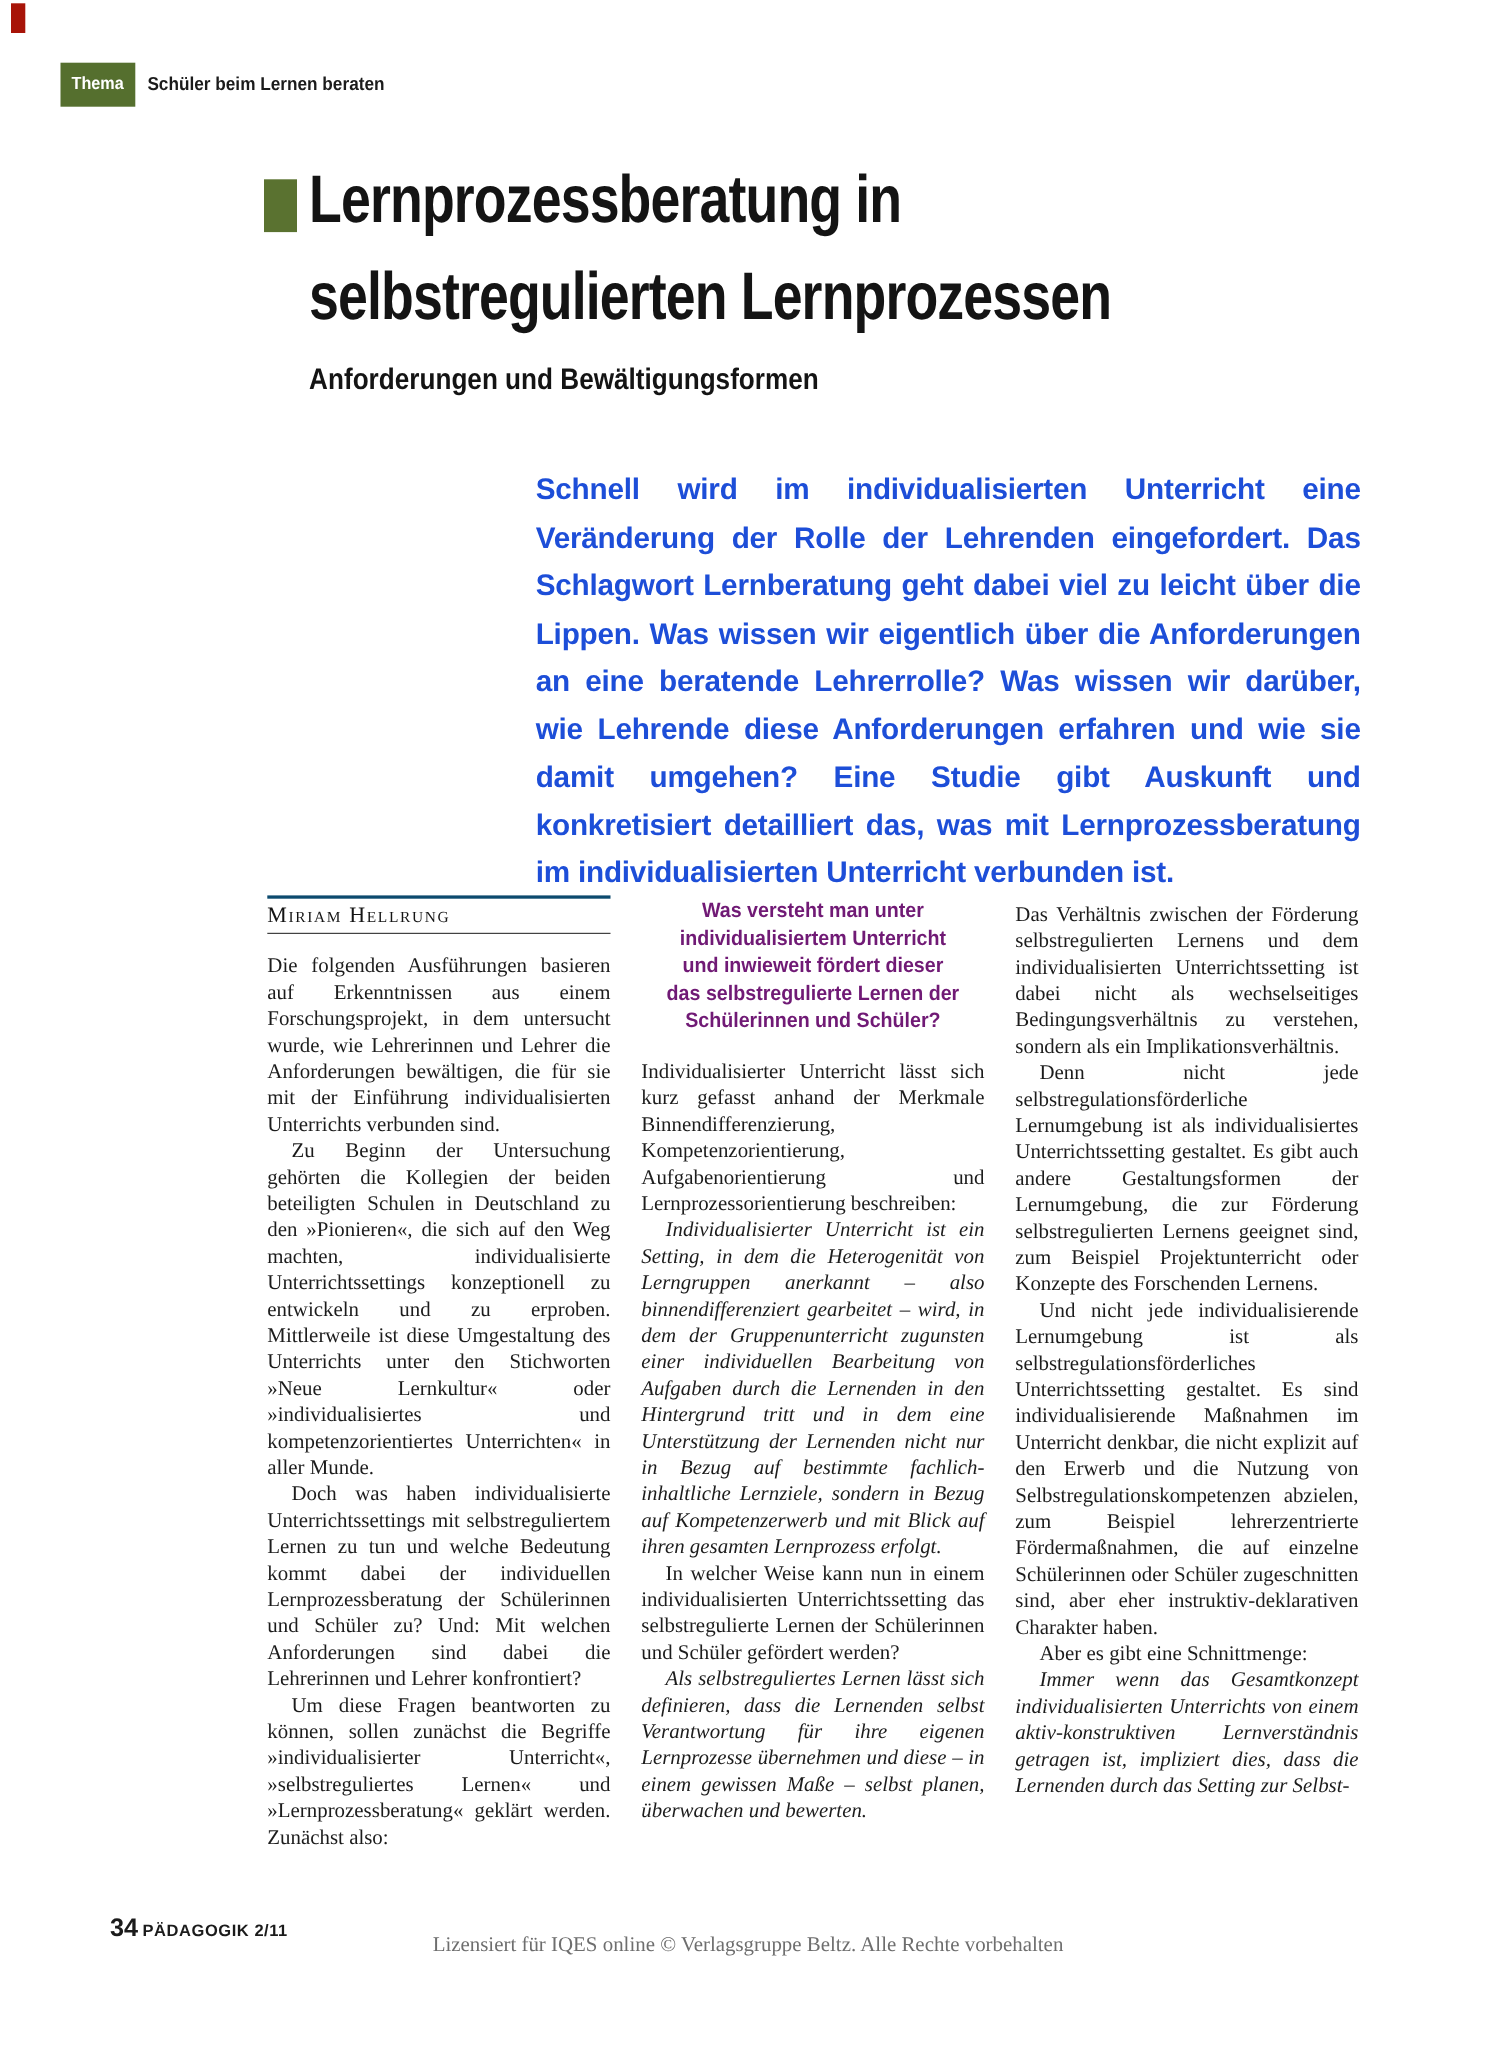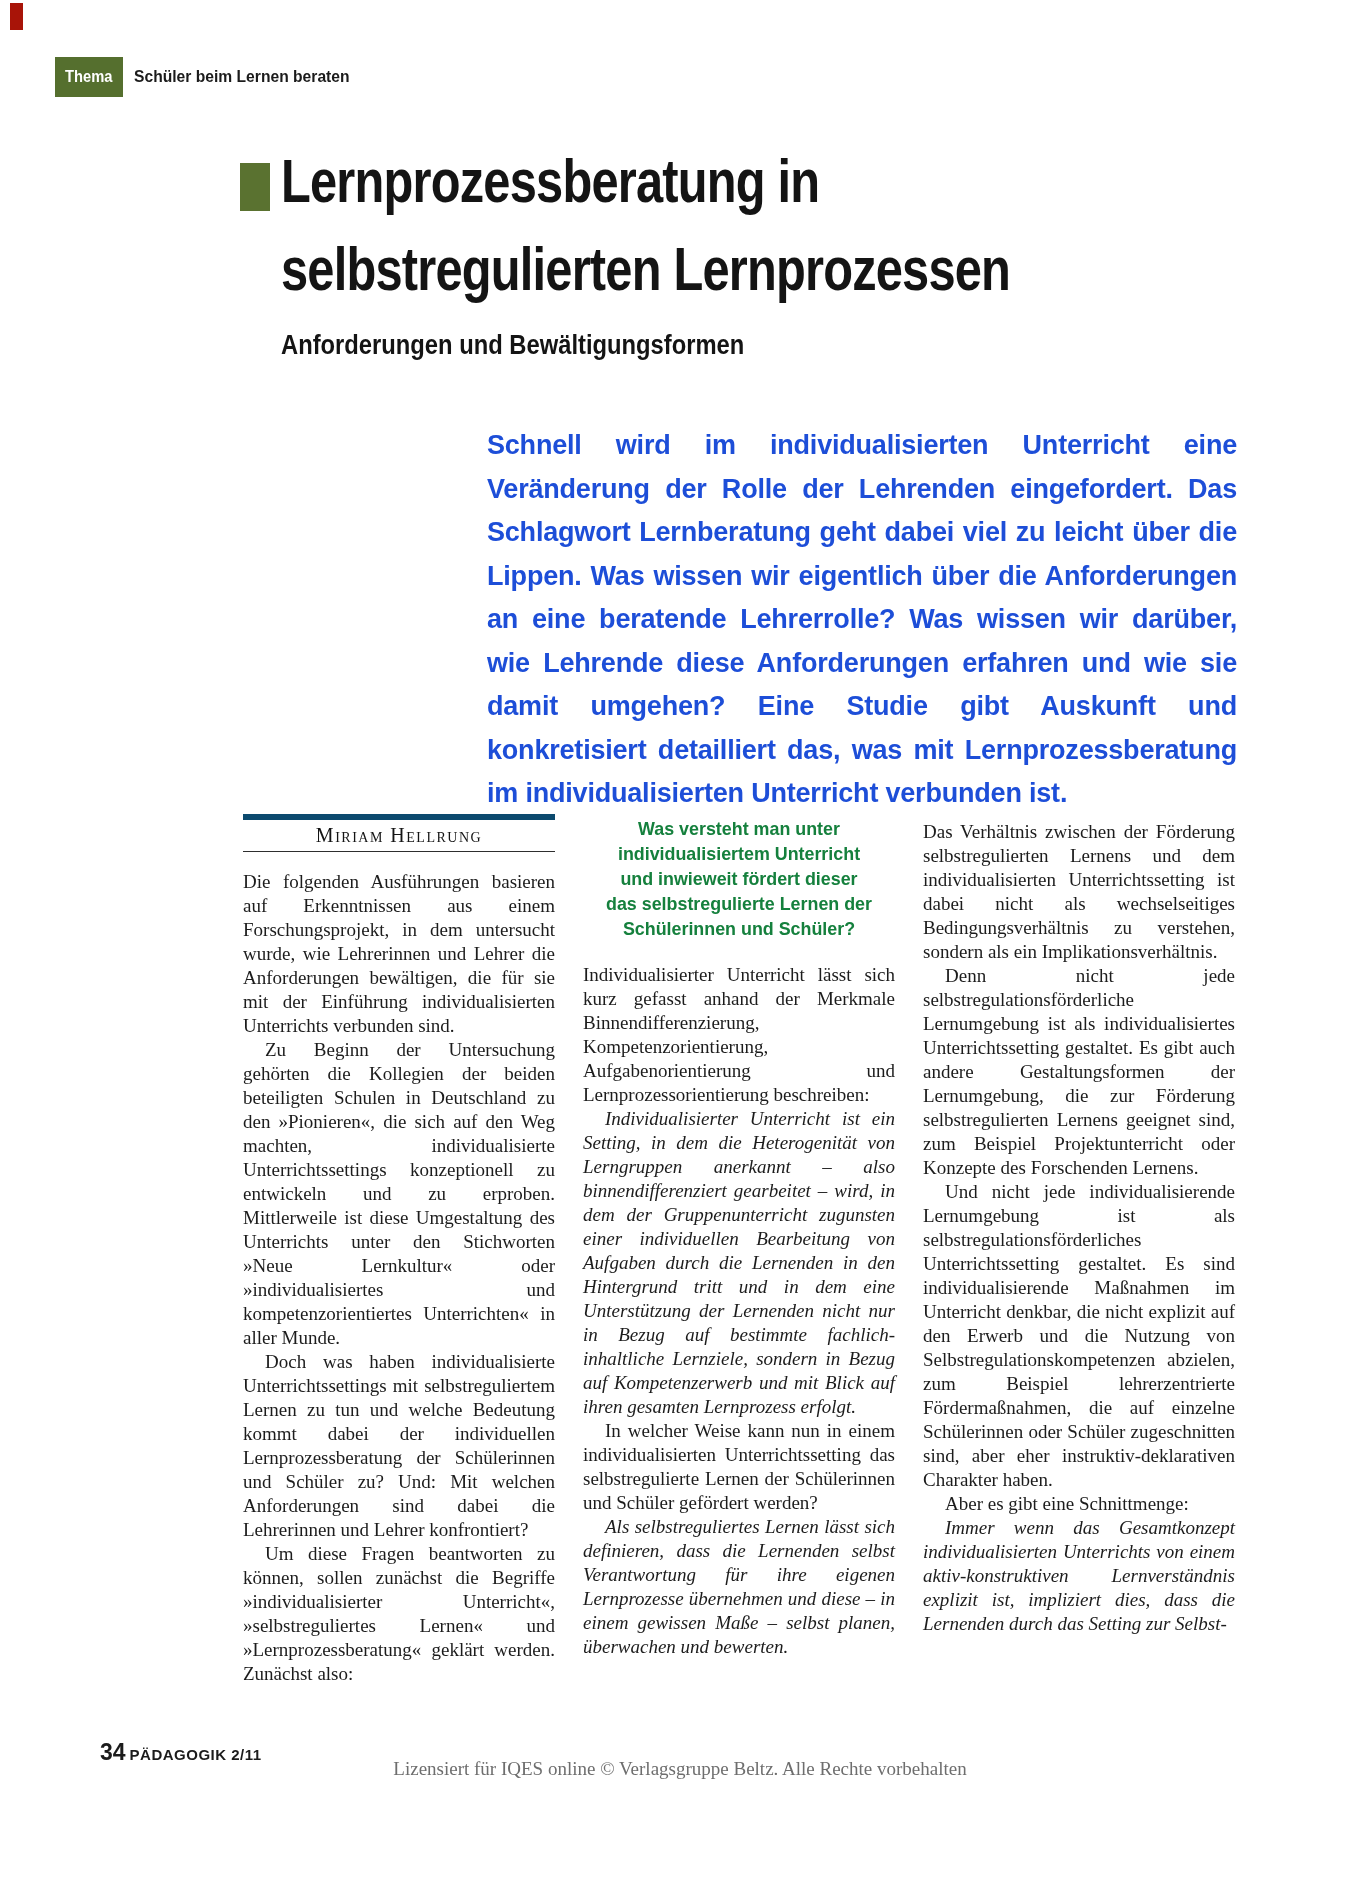--- a/index.html
+++ b/index.html
@@ -33,25 +33,25 @@
          font:bold 27px/43.5px "Liberation Sans", sans-serif;color:#1d4ed8;
          text-align:justify;letter-spacing:-0.2px;}
 
   
   .col{position:absolute;top:808px;width:312px;font:19px/24px "Liberation Serif", serif;
        color:#1c1c1c;text-align:justify;hyphens:auto;-webkit-hyphens:auto;}
   .col1{left:243px;padding-top:6px;}
   .col2{left:583px;padding-top:8px;}
   .col3{left:923px;padding-top:12px;}
 
-  .author-block{border-top:6px solid #0c4a6e;border-bottom:1px solid #2e2e2e;
-                padding:3px 0 4px 0;margin-bottom:18px;text-align:center;}
+  .author-block{border-top:3px solid #0c4a6e;border-bottom:1px solid #2e2e2e;
+                padding:3px 0 4px 0;margin-bottom:18px;}
   .author-name{font-variant:small-caps;font-size:20px;letter-spacing:1.5px;color:#141414;}
 
-  .col-heading{font:bold 19px/25px "Liberation Sans", sans-serif;color:#15803d;
+  .col-heading{font:bold 19px/25px "Liberation Sans", sans-serif;color:#701a75;
                text-align:center;margin:0 0 22px 0;}
   .col-heading .line{white-space:nowrap;transform:scaleX(.94);transform-origin:center;}
 
   .para{margin:0;}
   .para.indent{text-indent:22px;}
   .para.italic{font-style:italic;}
 
   
   .footer-left{position:absolute;left:100px;top:1739px;white-space:nowrap;color:#1b1b1b;}
   .footer-left .pagenum{font:bold 23px "Liberation Sans", sans-serif;}
@@ -113,21 +113,21 @@
         <p class="para italic indent">Als selbstreguliertes Lernen lässt sich definieren, dass die Lernenden selbst Verantwortung für ihre eigenen Lernprozesse übernehmen und diese – in einem gewissen Maße – selbst planen, überwachen und bewerten.</p>
       </div>
   </div>
 
   <div class="col col3">
     <div>
         <p class="para">Das Verhältnis zwischen der Förderung selbstregulierten Lernens und dem individualisierten Unterrichtssetting ist dabei nicht als wechselseitiges Bedingungsverhältnis zu verstehen, sondern als ein Implikationsverhältnis.</p>
         <p class="para indent">Denn nicht jede selbstregulationsförderliche Lernumgebung ist als individualisiertes Unterrichtssetting gestaltet. Es gibt auch andere Gestaltungsformen der Lernumgebung, die zur Förderung selbstregulierten Lernens geeignet sind, zum Beispiel Projektunterricht oder Konzepte des Forschenden Lernens.</p>
         <p class="para indent">Und nicht jede individualisierende Lernumgebung ist als selbstregulationsförderliches Unterrichtssetting gestaltet. Es sind individualisierende Maßnahmen im Unterricht denkbar, die nicht explizit auf den Erwerb und die Nutzung von Selbstregulationskompetenzen abzielen, zum Beispiel lehrerzentrierte Fördermaßnahmen, die auf einzelne Schülerinnen oder Schüler zugeschnitten sind, aber eher instruktiv-deklarativen Charakter haben.</p>
         <p class="para indent">Aber es gibt eine Schnittmenge:</p>
-        <p class="para italic indent">Immer wenn das Gesamtkonzept individualisierten Unterrichts von einem aktiv-konstruktiven Lernverständnis explizit ist, impliziert dies, dass die Lernenden durch das Setting zur Selbst-</p>
+        <p class="para italic indent">Immer wenn das Gesamtkonzept individualisierten Unterrichts von einem aktiv-konstruktiven Lernverständnis getragen ist, impliziert dies, dass die Lernenden durch das Setting zur Selbst-</p>
       </div>
   </div>
 
   <div class="footer-left">
     <span class="pagenum">34</span>
     <span class="journal">PÄDAGOGIK 2/11</span>
   </div>
   <div class="footer-license">Lizensiert für IQES online © Verlagsgruppe Beltz. Alle Rechte vorbehalten</div>
 
 </div>

